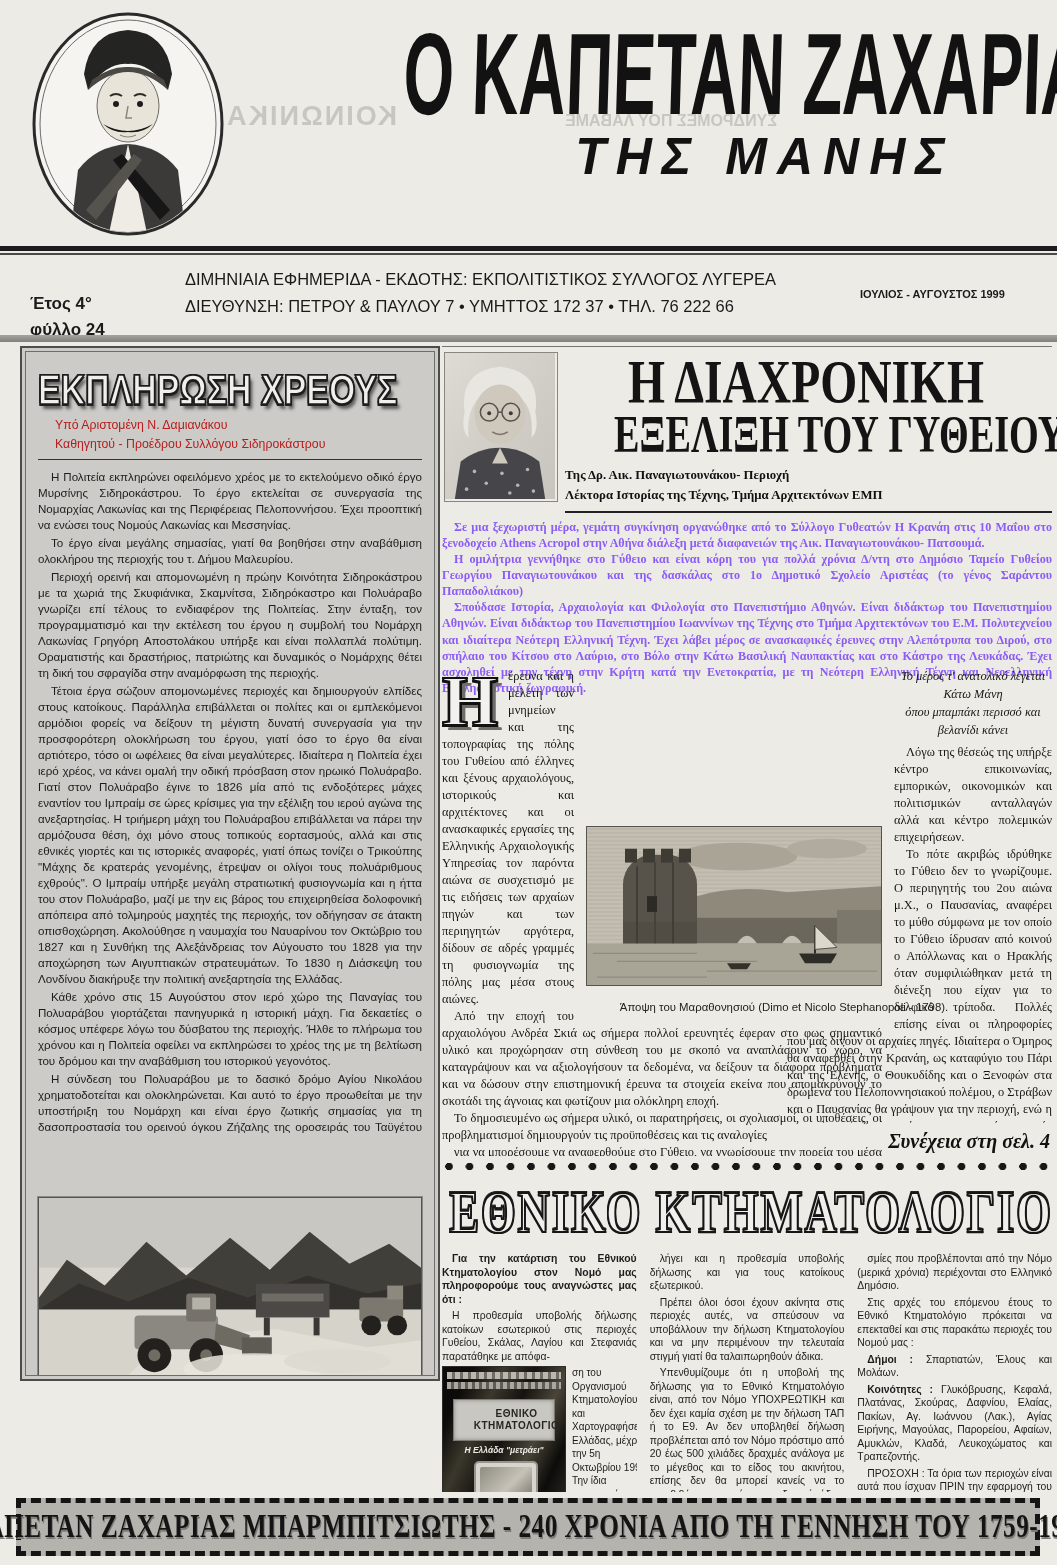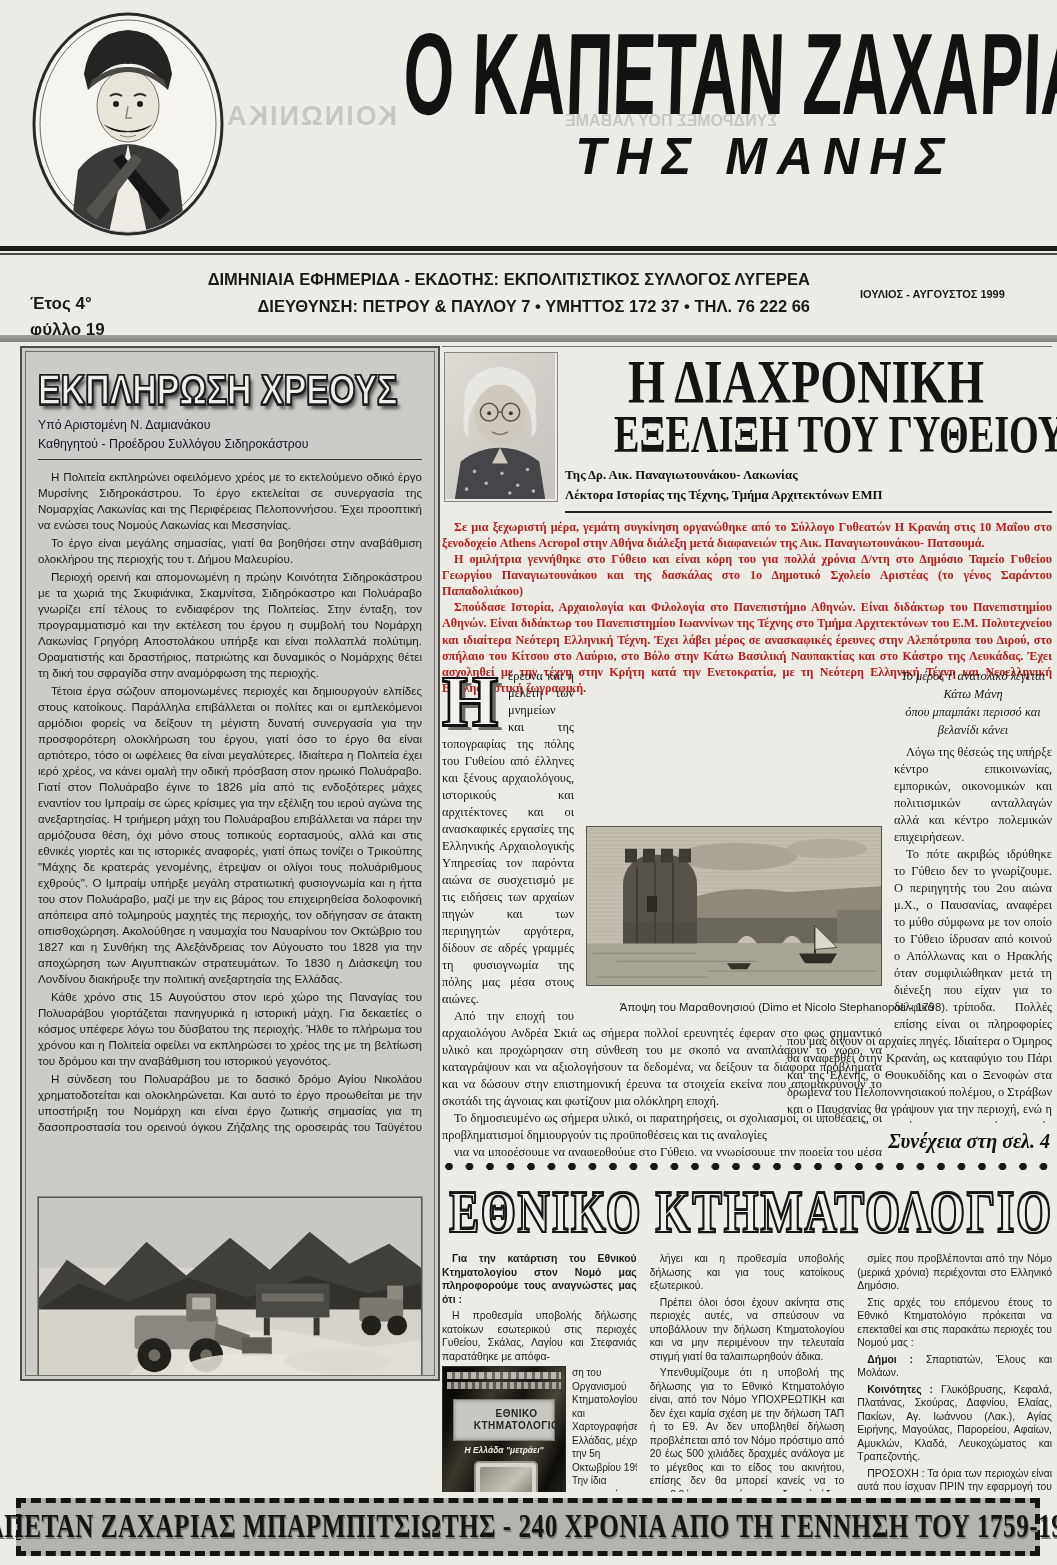--- a/index.html
+++ b/index.html
@@ -16,53 +16,53 @@
           transform:scale(0.56,1.0) skewX(-3deg);transform-origin:center top;line-height:1;}
   .title2{position:absolute;left:500px;top:130px;width:530px;text-align:center;
           font-size:50px;font-weight:bold;font-style:italic;letter-spacing:10px;
           color:#121212;transform:scaleY(1.05);transform-origin:center top;line-height:1;}
   .ruleA{position:absolute;left:0;top:246px;width:1057px;height:5px;background:#1c1c1c;}
   .ruleB{position:absolute;left:0;top:253px;width:1057px;height:2px;background:#4a4a48;}
   .ruleC{position:absolute;left:0;top:335px;width:1057px;height:7px;
          background:linear-gradient(#a5a39e,#82807b);}
   
   .issue-block{position:absolute;left:30px;top:270px;font-weight:bold;font-size:17px;line-height:1.55;margin-top:21px;}
-  .pub-block{position:absolute;left:185px;top:266px;width:625px;text-align:right;
-             font-weight:bold;font-size:16.5px;line-height:1.65;}
+  .pub-block{position:absolute;left:185px;top:266px;width:625px;text-align:left;
+             font-weight:normal;font-size:16.5px;line-height:1.65;}
   .date-block{position:absolute;left:860px;top:288px;width:190px;font-weight:bold;font-size:11px;}
   
   .left-box{position:absolute;left:20px;top:346px;width:420px;height:1035px;
             background:#cccbc7;border:2px solid #4c4c4a;box-sizing:border-box;}
   .left-inner{position:absolute;inset:3px;border:1px solid #6d6d6a;padding:8px 12px;overflow:hidden;}
   .la-headline{font-size:35px;font-weight:bold;white-space:nowrap;margin:6px 0 10px;
                color:#f0efec;-webkit-text-stroke:1.4px #1b1b1b;line-height:1.15;
                text-shadow:-1px -1px 0 #222,1px -1px 0 #222,-1px 1px 0 #222,1px 1px 0 #222,3px 4px 3px rgba(30,30,30,.65);
                transform:scale(0.97,1.2);transform-origin:left top;}
-  .la-byline{font-size:12.3px;line-height:1.5;color:#0f172a;}
+  .la-byline{font-size:12.3px;line-height:1.5;color:#b91c1c;margin-left:17px;}
   .la-rule{border-bottom:1.5px solid #333;margin:6px 0 9px;}
   .la-body{max-height:668px;overflow:hidden;}
   .la-body p{font-size:11.6px;line-height:1.38;text-align:justify;text-indent:13px;margin:0 0 2px;color:#1d1d1d;}
   .la-photo-wrap{position:absolute;left:12px;right:12px;top:845px;}
   .la-photo{border:1px solid #555;outline:1px solid #8a8a86;height:205px;overflow:hidden;background:#d9d6cf;}
   .la-cap-rule{border-top:1px solid #444;margin:11px 4px 7px;}
   .la-caption{font-size:11.4px;text-align:center;line-height:1.5;color:#232323;padding:0 6px;}
   
   .sec-top-rule{position:absolute;left:442px;top:346px;width:610px;height:1px;background:#77756f;}
   .ga-photo{position:absolute;left:444px;top:352px;width:112px;height:148px;border:1px solid #88867f;overflow:hidden;}
   .ga-h1{position:absolute;left:560px;top:352px;width:492px;text-align:center;
          font-family:"Liberation Serif",serif;font-weight:bold;font-size:58px;line-height:1;
          color:#141414;transform:scale(0.82,1.05);transform-origin:center top;white-space:nowrap;}
   .ga-h2{position:absolute;left:560px;top:408px;width:492px;text-align:center;
          font-family:"Liberation Serif",serif;font-weight:bold;font-size:49px;line-height:1;
          color:#141414;transform:scale(0.78,1.08);transform-origin:center top;white-space:nowrap;}
   .ga-byline{position:absolute;left:565px;top:466px;width:487px;font-family:"Liberation Serif",serif;
              font-weight:bold;font-size:12.8px;line-height:1.55;color:#111;
              border-bottom:2px solid #222;padding-bottom:5px;}
   .ga-intro{position:absolute;left:442px;top:519px;width:610px;font-family:"Liberation Serif",serif;
-            font-weight:bold;font-size:12.1px;line-height:1.33;text-align:justify;color:#b91c1c;}
+            font-weight:bold;font-size:12.1px;line-height:1.33;text-align:justify;color:#8b5cf6;}
   .ga-intro p{margin:0;text-indent:12px;}
   .ga-body{position:absolute;left:442px;top:668px;width:440px;height:488px;overflow:hidden;
            font-family:"Liberation Serif",serif;font-size:12.4px;line-height:1.37;text-align:justify;color:#161616;}
   .ga-body p{margin:0;text-indent:12px;}
   .ga-body p.first{text-indent:0;}
   .dropcap{float:left;font-family:"Liberation Serif",serif;font-weight:bold;font-size:72px;line-height:.8;
            color:#f2f1ed;-webkit-text-stroke:2px #111;margin:5px 10px 2px 0;
            text-shadow:-1.5px -1.5px 0 #111,1.5px -1.5px 0 #111,-1.5px 1.5px 0 #111,1.5px 1.5px 0 #111,5px 5px 0 #6e6c68;}
   .ga-img-float{float:right;width:296px;height:160px;margin:158px 0 32px 12px;
                 border:1px solid #55534e;box-sizing:border-box;overflow:hidden;background:#c2bdb0;}
@@ -150,21 +150,21 @@
   </div>
 
   <div class="title1">Ο ΚΑΠΕΤΑΝ ΖΑΧΑΡΙΑΣ</div>
   <div class="title2">ΤΗΣ ΜΑΝΗΣ</div>
 
   <div class="ruleA"></div>
   <div class="ruleB"></div>
 
   <div class="issue-block">
     <div>Έτος 4°</div>
-    <div>φύλλο 19</div>
+    <div>φύλλο 24</div>
   </div>
   <div class="pub-block">
     <div>ΔΙΜΗΝΙΑΙΑ ΕΦΗΜΕΡΙΔΑ - ΕΚΔΟΤΗΣ: ΕΚΠΟΛΙΤΙΣΤΙΚΟΣ ΣΥΛΛΟΓΟΣ ΛΥΓΕΡΕΑ</div>
     <div>ΔΙΕΥΘΥΝΣΗ: ΠΕΤΡΟΥ &amp; ΠΑΥΛΟΥ 7 • ΥΜΗΤΤΟΣ 172 37 • ΤΗΛ. 76 222 66</div>
   </div>
   <div class="date-block">ΙΟΥΛΙΟΣ - ΑΥΓΟΥΣΤΟΣ 1999</div>
   <div class="ruleC"></div>
 
   <div class="left-box">
     <div class="left-inner">
@@ -248,21 +248,21 @@
           <circle cx="84" cy="118" r="1.8"></circle>
           <circle cx="22" cy="138" r="1.8"></circle>
         <circle cx="66" cy="142" r="1.8"></circle>
           <circle cx="90" cy="140" r="1.8"></circle>
       </g>
     </svg>
   </div>
   <div class="ga-h1">Η ΔΙΑΧΡΟΝΙΚΗ</div>
   <div class="ga-h2">ΕΞΕΛΙΞΗ ΤΟΥ ΓΥΘΕΙΟΥ</div>
   <div class="ga-byline">
-    <div>Της Δρ. Αικ. Παναγιωτουνάκου- Λακωνίας</div>
+    <div>Της Δρ. Αικ. Παναγιωτουνάκου- Περιοχή</div>
     <div>Λέκτορα Ιστορίας της Τέχνης, Τμήμα Αρχιτεκτόνων ΕΜΠ</div>
   </div>
   <div class="ga-intro">
     <p>Σε μια ξεχωριστή μέρα, γεμάτη συγκίνηση οργανώθηκε από το Σύλλογο Γυθεατών Η Κρανάη στις 10 Μαΐου στο ξενοδοχείο Athens Acropol στην Αθήνα διάλεξη μετά διαφανειών της Αικ. Παναγιωτουνάκου- Πατσουμά.</p>
     <p>Η ομιλήτρια γεννήθηκε στο Γύθειο και είναι κόρη του για πολλά χρόνια Δ/ντη στο Δημόσιο Ταμείο Γυθείου Γεωργίου Παναγιωτουνάκου και της δασκάλας στο 1ο Δημοτικό Σχολείο Αριστέας (το γένος Σαράντου Παπαδολιάκου)</p>
     <p>Σπούδασε Ιστορία, Αρχαιολογία και Φιλολογία στο Πανεπιστήμιο Αθηνών. Είναι διδάκτωρ του Πανεπιστημίου Αθηνών. Είναι διδάκτωρ του Πανεπιστημίου Ιωαννίνων της Τέχνης στο Τμήμα Αρχιτεκτόνων του Ε.Μ. Πολυτεχνείου και ιδιαίτερα Νεότερη Ελληνική Τέχνη. Έχει λάβει μέρος σε ανασκαφικές έρευνες στην Αλεπότρυπα του Διρού, στο σπήλαιο του Κίτσου στο Λαύριο, στο Βόλο στην Κάτω Βασιλική Ναυπακτίας και στο Κάστρο της Λευκάδας. Έχει ασχοληθεί με την τέχνη στην Κρήτη κατά την Ενετοκρατία, με τη Νεότερη Ελληνική Τέχνη και Νεοελληνική Εκκλησιαστική ζωγραφική.</p>
   </div>
 
   <div class="ga-body">
     <div class="ga-img-float">

